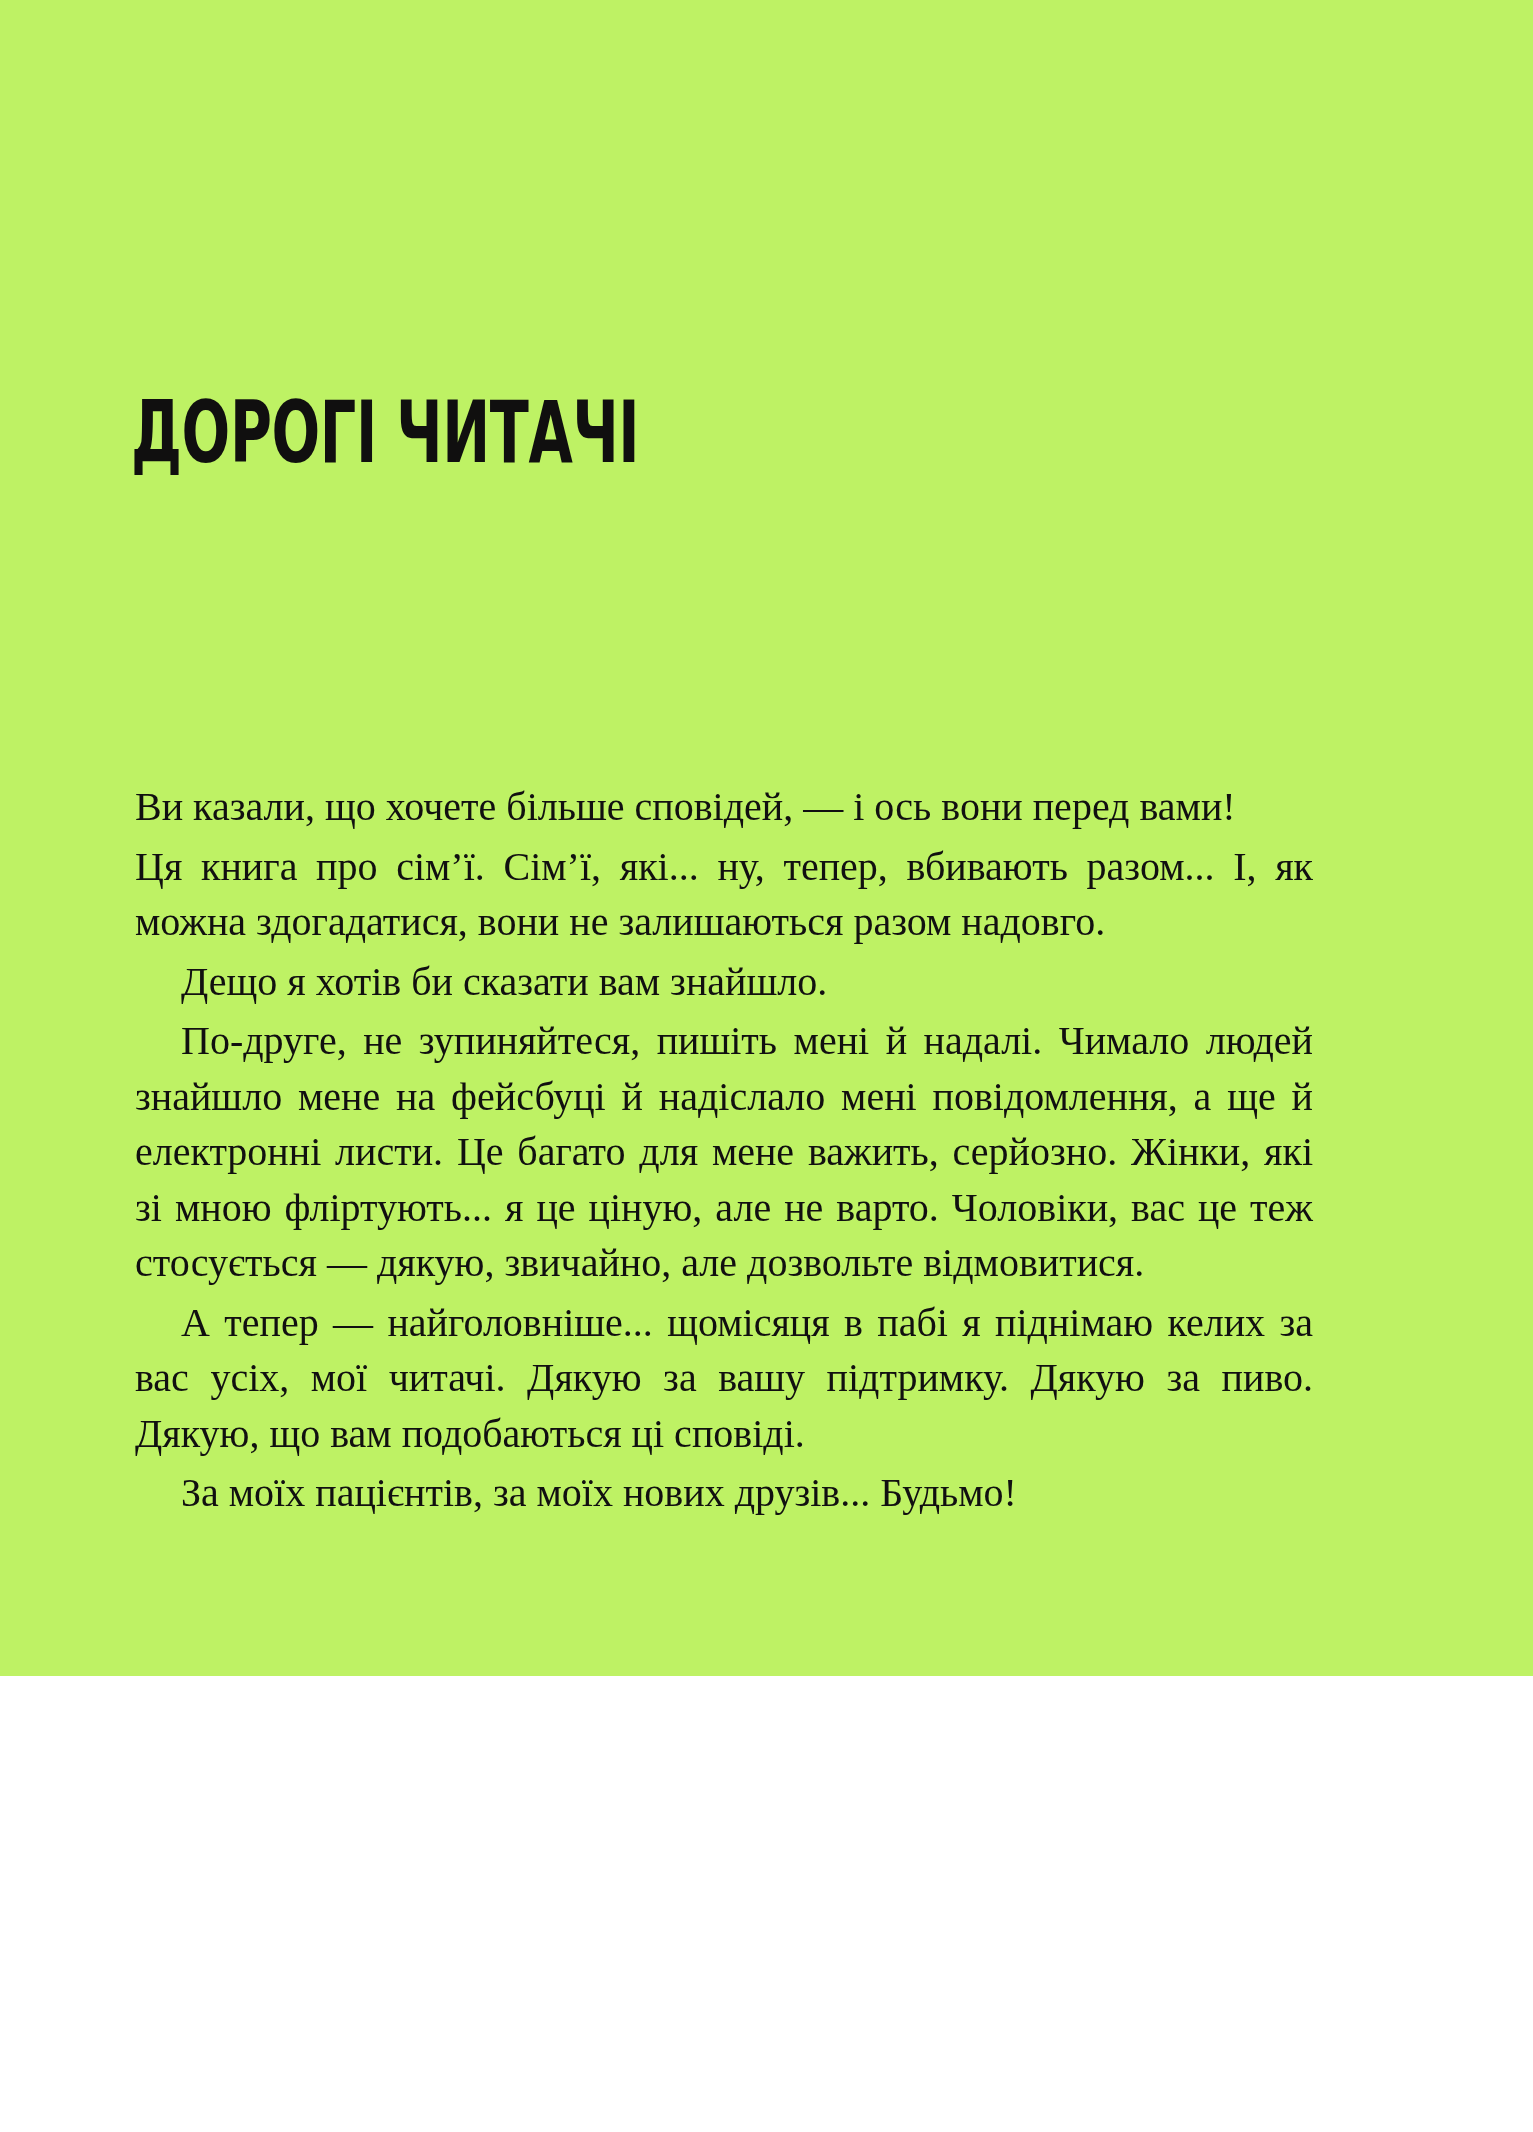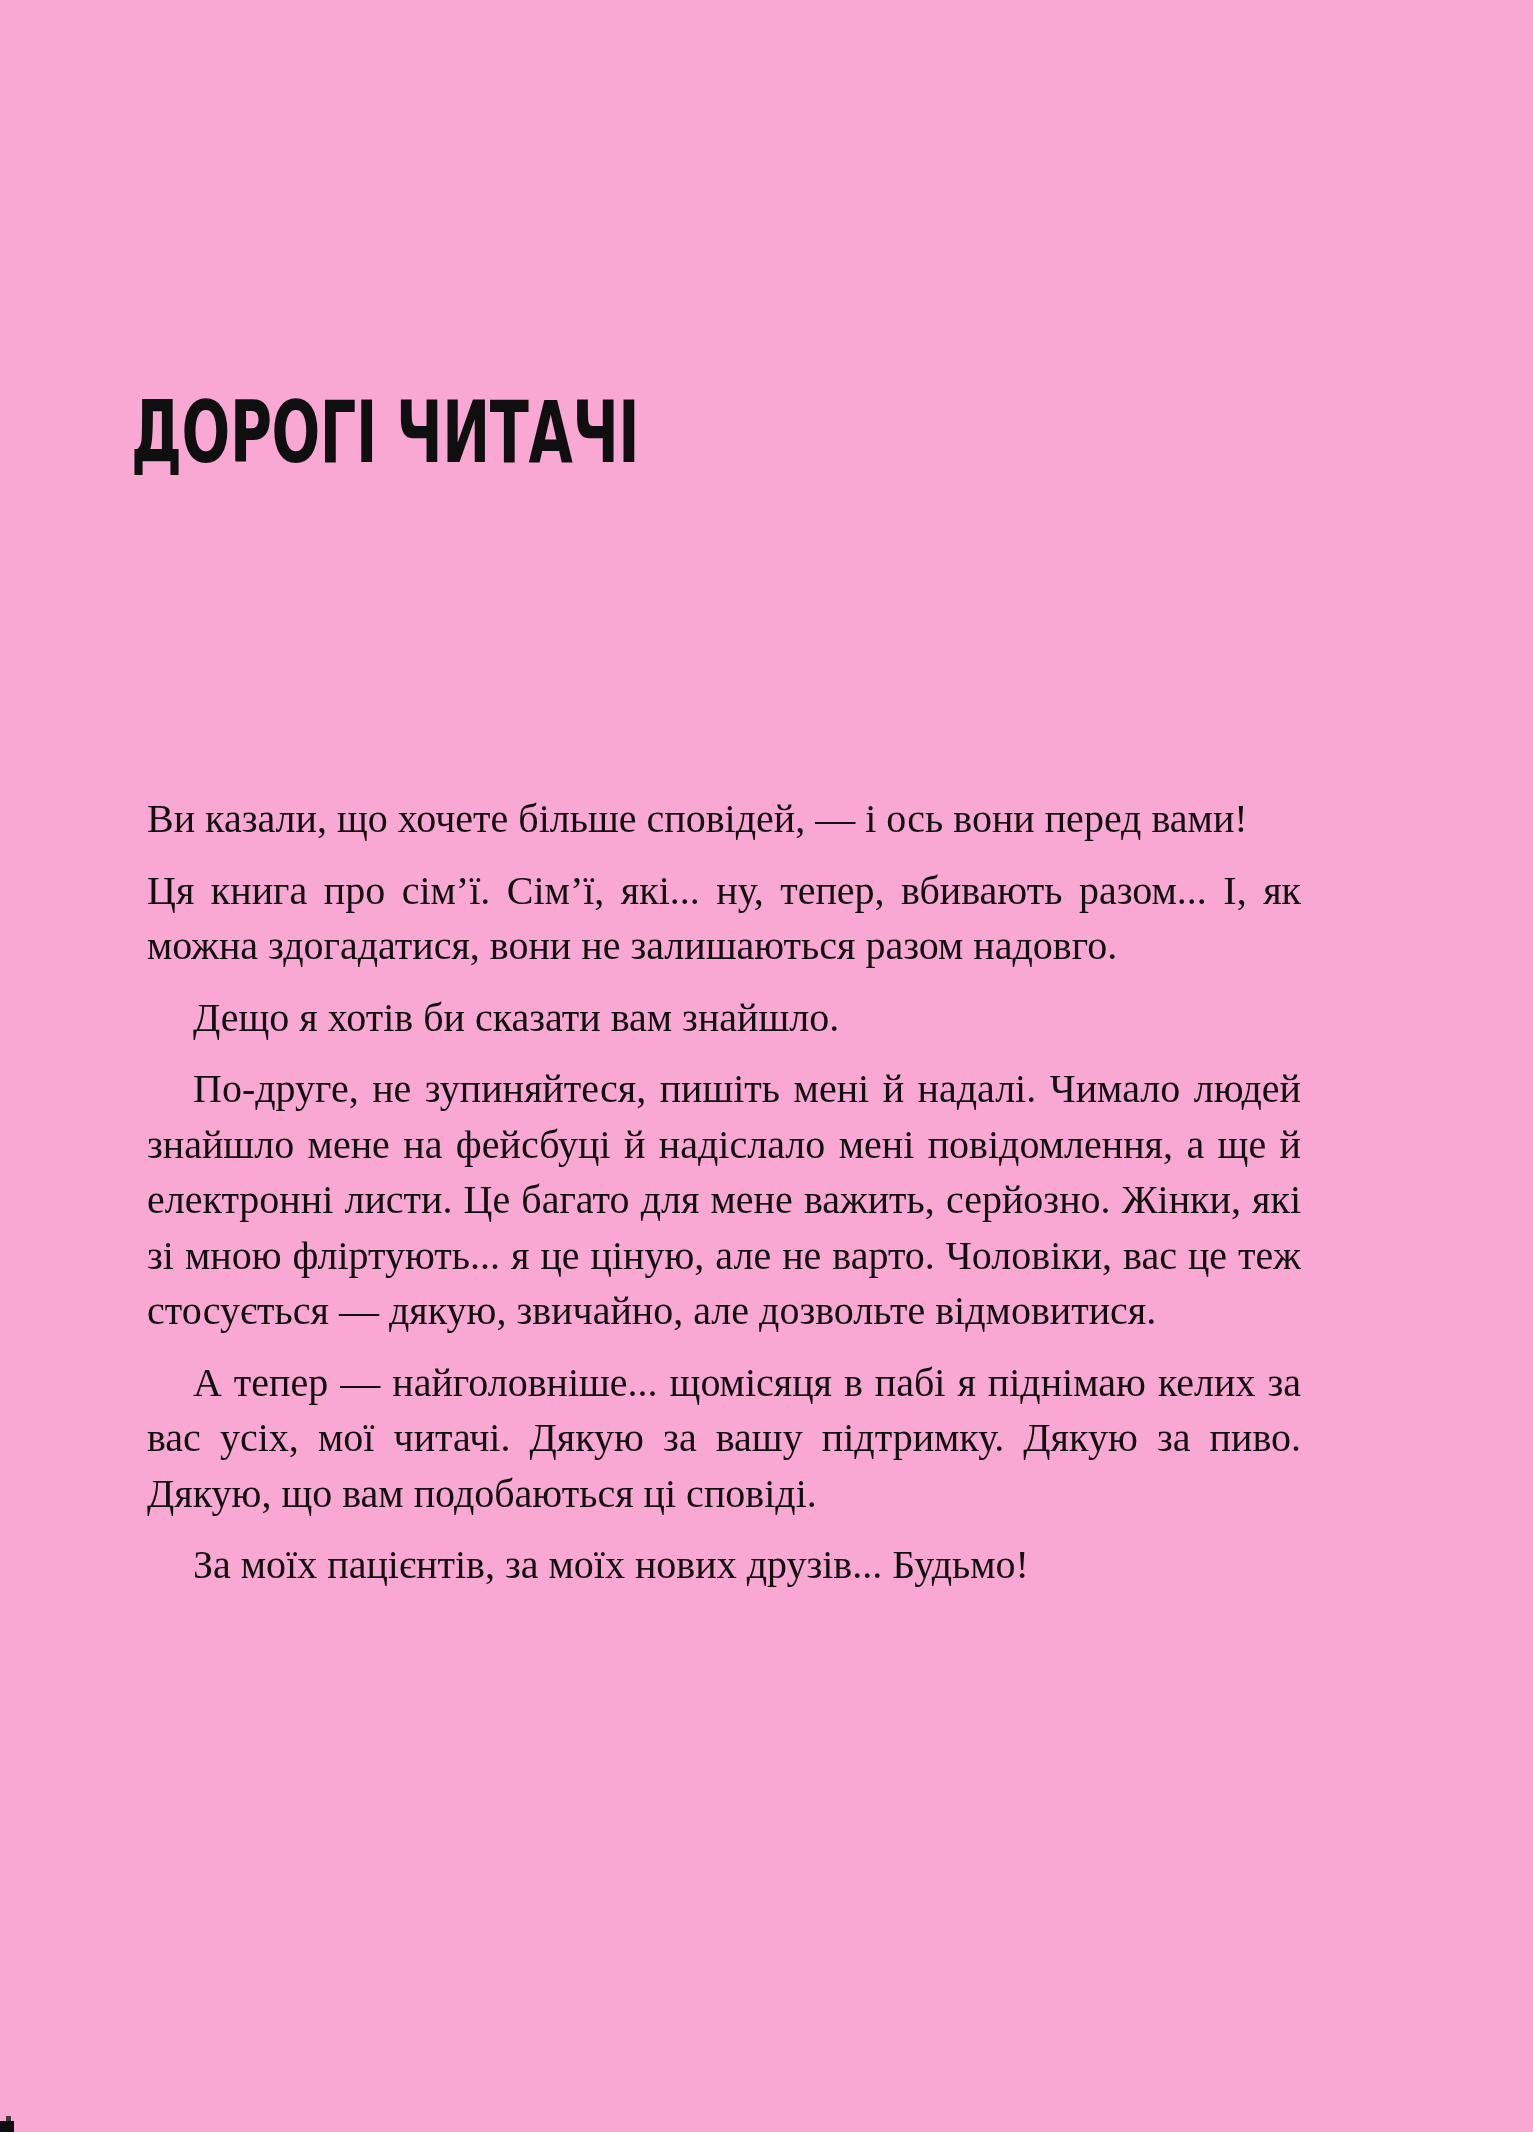--- a/index.html
+++ b/index.html
@@ -5,22 +5,22 @@
 <style>
   html, body {
     margin: 0;
     padding: 0;
     background: #ffffff;
   }
 
   .page {
     position: relative;
     width: 1533px;
-    height: 2132px;
-    background: #f9a8d4;
+    height: 1676px;
+    background: #bef264;
     overflow: hidden;
     box-sizing: border-box;
   }
 
   
   .chapter-title {
     position: absolute;
     left: 131px;
     top: 392px;
     width: 1200px;
@@ -48,21 +48,21 @@
     font-size: 40px;
     line-height: 55.5px;
     color: #111010;
     text-align: justify;
     text-justify: inter-word;
     hyphens: manual;
     -webkit-hyphens: manual;
   }
 
   .text-body p {
-    margin: 16px;
+    margin: 4px;
     text-align: justify;
     text-align-last: left;
   }
 
   
   .para-block {
     margin: 0;
   }
 
   .gap-after {

